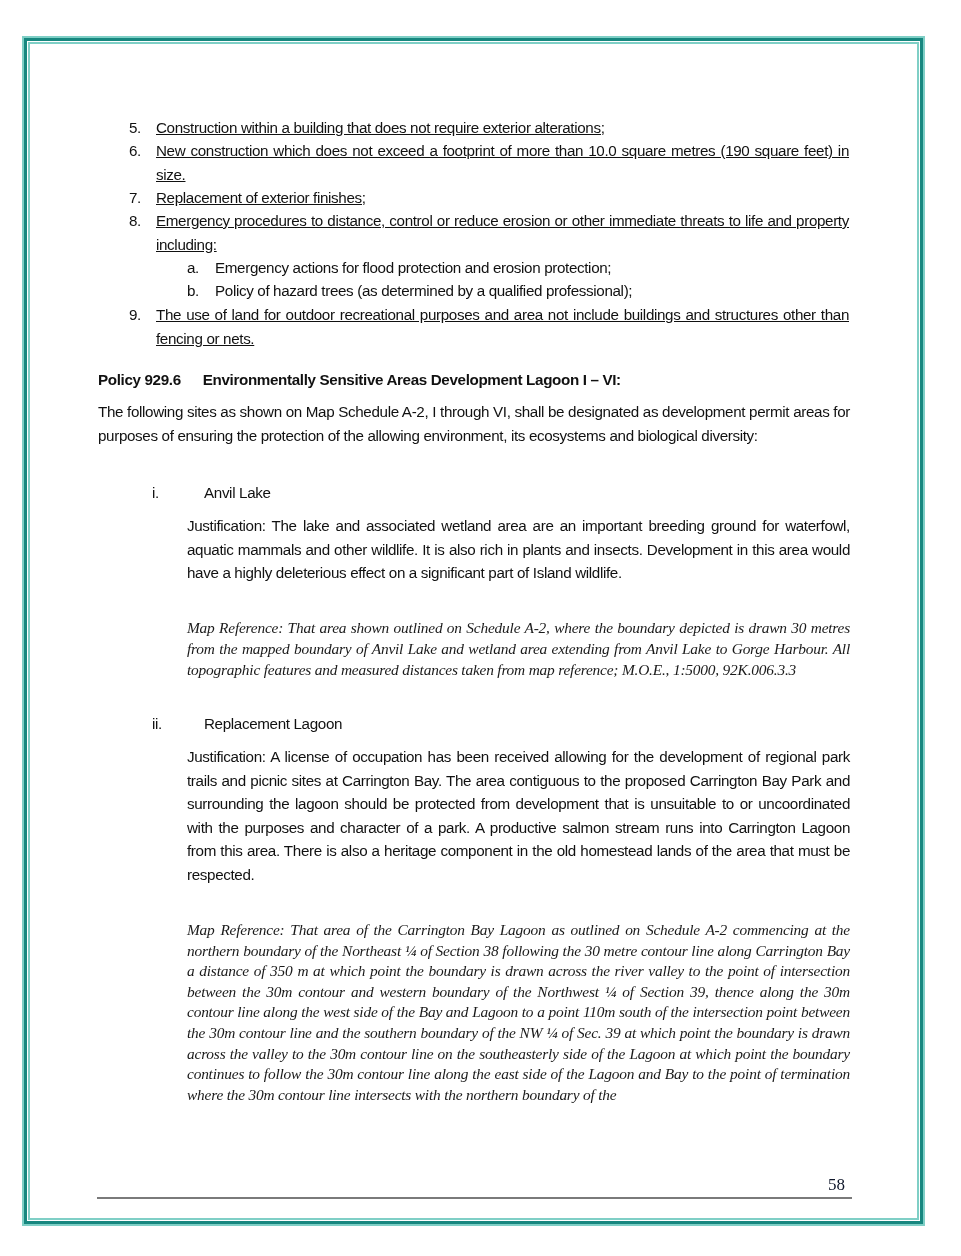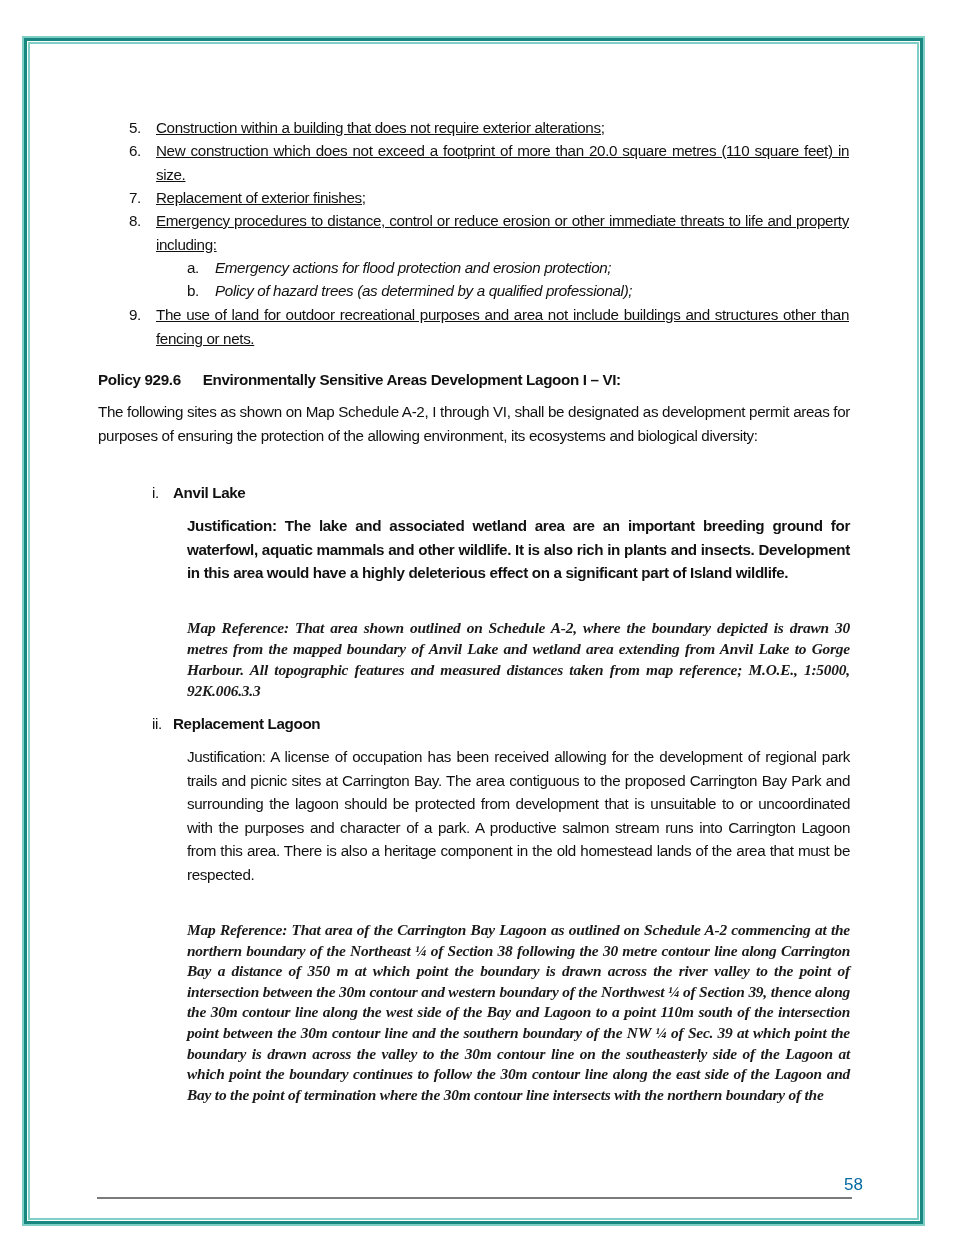--- a/index.html
+++ b/index.html
@@ -11,55 +11,55 @@
     .frame-inner3 { position: absolute; left: 0; top: 0; right: 0; bottom: 0; border: 2px solid #7fcfc6; }
 
     .sans { font-family: "Liberation Sans", sans-serif; font-size: 15.2px; color: #111; letter-spacing: -0.35px; word-spacing: 0px; }
     .serif-it { font-family: "Liberation Serif", serif; font-style: italic; font-size: 15.4px; color: #1a1a1a; letter-spacing: -0.2px; }
 
     .li { position: absolute; left: 129px; width: 720px; line-height: 23.5px; }
     .li .num { position: absolute; left: 0; top: 0; }
     .li .txt { position: absolute; left: 27px; right: 0; text-align: justify; text-decoration: underline; }
     .sub { position: absolute; left: 187px; width: 660px; line-height: 23.5px; }
     .sub .num { position: absolute; left: 0; top: 0; }
-    .sub .txt { position: absolute; left: 28px; font-style: italic; }
+    .sub .txt { position: absolute; left: 28px; }
 
     .policy-head { position: absolute; left: 98px; top: 369px; font-weight: bold; line-height: 22px; }
     .policy-head .gap { display: inline-block; width: 22px; }
     .policy-body { position: absolute; left: 98px; top: 400px; width: 752px; line-height: 23.5px; text-align: justify; }
 
     .site-head { position: absolute; left: 152px; line-height: 22px; }
     .site-head .rn { position: absolute; left: 0; top: 0; }
-    .site-head .title { position: absolute; left: 21px; top: 0; font-weight: bold; white-space: nowrap; }
+    .site-head .title { position: absolute; left: 52px; top: 0; font-weight: normal; white-space: nowrap; }
 
     .just { position: absolute; left: 187px; width: 663px; line-height: 23.5px; text-align: justify; }
-    .mapref { position: absolute; left: 187px; width: 663px; line-height: 21px; text-align: justify; font-weight: bold; }
+    .mapref { position: absolute; left: 187px; width: 663px; line-height: 21px; text-align: justify; }
     .mapref.dense { line-height: 20.6px; }
 
     .footer-rule { position: absolute; left: 97px; top: 1197px; width: 755px; height: 2px; background: #7a7a7a; }
-    .page-num { position: absolute; left: 828px; top: 1175px; font-family: Liberation Sans, sans-serif; font-size: 17px; color: #0369a1; margin-left: 16px; }
+    .page-num { position: absolute; left: 828px; top: 1175px; font-family: Liberation Serif, serif; font-size: 17px; color: #0f172a; }
   </style>
 </head>
 <body>
 
 <div class="frame">
   <div class="frame-inner1">
     <div class="frame-inner2">
       <div class="frame-inner3"></div>
     </div>
   </div>
 </div>
 
 <div class="li sans" style="top:116px;height:24px;">
   <span class="num">5.</span>
   <span class="txt">Construction within a building that does not require exterior alterations;</span>
 </div>
 <div class="li sans" style="top:139px;height:48px;">
   <span class="num">6.</span>
-  <span class="txt">New construction which does not exceed a footprint of more than 20.0 square metres (110 square feet) in size.</span>
+  <span class="txt">New construction which does not exceed a footprint of more than 10.0 square metres (190 square feet) in size.</span>
 </div>
 <div class="li sans" style="top:186px;height:24px;">
   <span class="num">7.</span>
   <span class="txt">Replacement of exterior finishes;</span>
 </div>
 <div class="li sans" style="top:209px;height:48px;">
   <span class="num">8.</span>
   <span class="txt">Emergency procedures to distance, control or reduce erosion or other immediate threats to life and property including:</span>
 </div>
 <div class="sub sans" style="top:256px;">
@@ -77,21 +77,21 @@
 
 <div class="policy-head sans">
   <span>Policy 929.6</span><span class="gap"></span><span>Environmentally Sensitive Areas Development Lagoon I – VI:</span>
 </div>
 <div class="policy-body sans">The following sites as shown on Map Schedule A-2, I through VI, shall be designated as development permit areas for purposes of ensuring the protection of the allowing environment, its ecosystems and biological diversity:</div>
 
 <div class="site-head sans" style="top:482px;">
   <span class="rn">i.</span>
   <span class="title">Anvil Lake</span>
 </div>
-<div class="just sans" style="top:514px;font-weight:bold;">Justification: The lake and associated wetland area are an important breeding ground for waterfowl, aquatic mammals and other wildlife.  It is also rich in plants and insects. Development in this area would have a highly deleterious effect on a significant part of Island wildlife.</div>
+<div class="just sans" style="top:514px;">Justification: The lake and associated wetland area are an important breeding ground for waterfowl, aquatic mammals and other wildlife.  It is also rich in plants and insects. Development in this area would have a highly deleterious effect on a significant part of Island wildlife.</div>
 <div class="mapref serif-it" style="top:617px;">Map Reference:  That area shown outlined on Schedule A-2, where the boundary depicted is drawn 30 metres from the mapped boundary of Anvil Lake and wetland area extending from Anvil Lake to Gorge Harbour.  All topographic features and measured distances taken from map reference; M.O.E., 1:5000, 92K.006.3.3</div>
 
 <div class="site-head sans" style="top:713px;">
   <span class="rn">ii.</span>
   <span class="title">Replacement Lagoon</span>
 </div>
 <div class="just sans" style="top:745px;">Justification: A license of occupation has been received allowing for the development of regional park trails and picnic sites at Carrington Bay.  The area contiguous to the proposed Carrington Bay Park and surrounding the lagoon should be protected from development that is unsuitable to or uncoordinated with the purposes and character of a park.  A productive salmon stream runs into Carrington Lagoon from this area. There is also a heritage component in the old homestead lands of the area that must be respected.</div>
 <div class="mapref dense serif-it" style="top:920px;">Map Reference: That area of the Carrington Bay Lagoon as outlined on Schedule A-2 commencing at the northern boundary of the Northeast ¼ of Section 38 following the 30 metre contour line along Carrington Bay a distance of 350 m at which point the boundary is drawn across the river valley to the point of intersection between the 30m contour and western boundary of the Northwest ¼ of Section 39, thence along the 30m contour line along the west side of the Bay and Lagoon to a point 110m south of the intersection point between the 30m contour line and the southern boundary of the NW ¼ of Sec. 39 at which point the boundary is drawn across the valley to the 30m contour line on the southeasterly side of the Lagoon at which point the boundary continues to follow the 30m contour line along the east side of the Lagoon and Bay to the point of termination where the 30m contour line intersects with the northern boundary of the</div>
 
 <div class="page-num">58</div>

